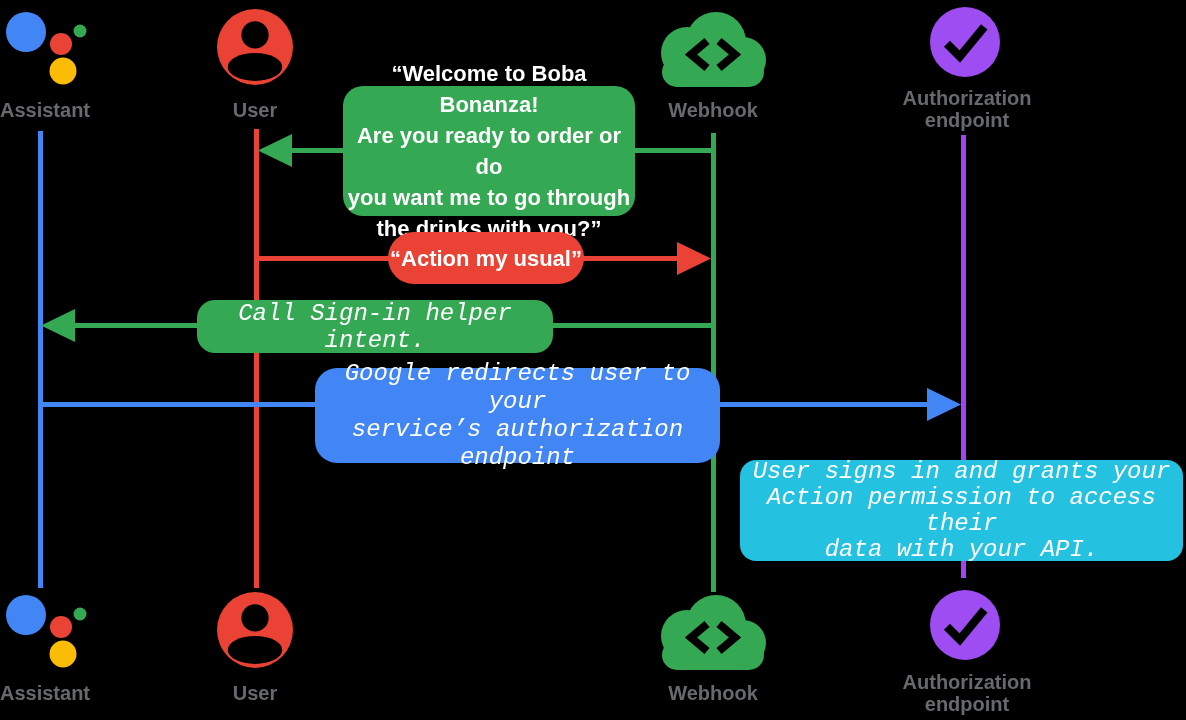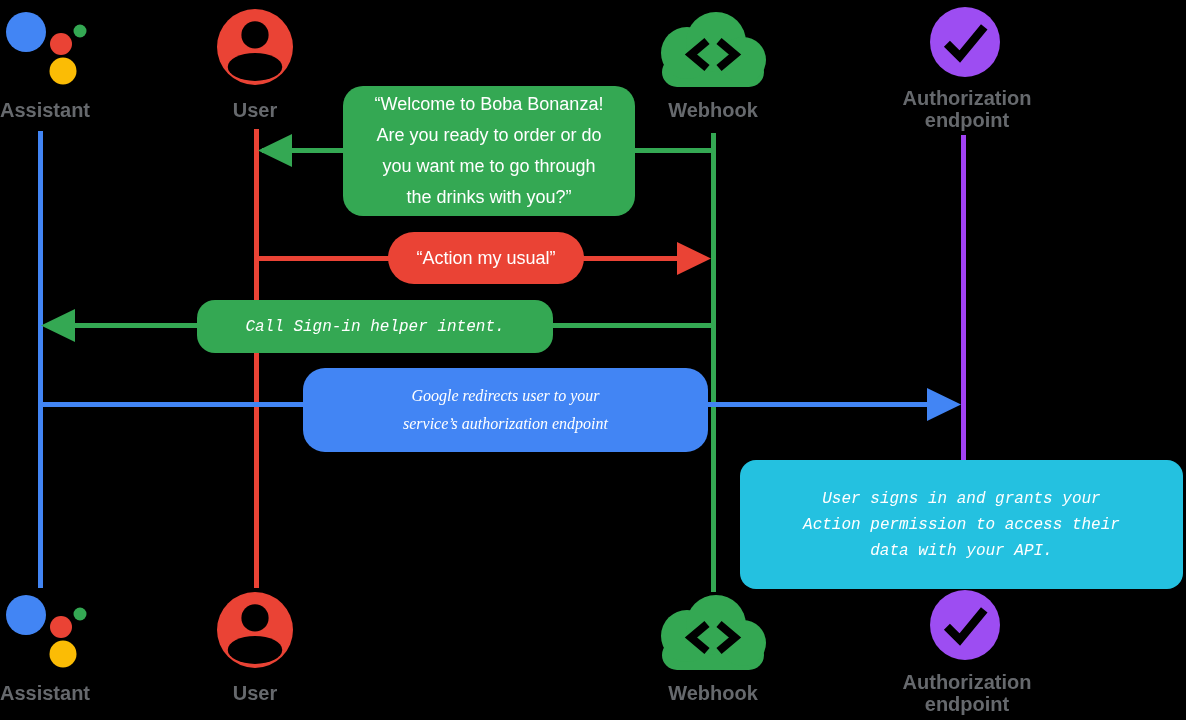--- a/index.html
+++ b/index.html
@@ -5,22 +5,22 @@
   html,body{margin:0;padding:0;background:#000;}
   .canvas{position:relative;width:1186px;height:720px;background:#000;overflow:hidden;
           font-family:"Liberation Sans",sans-serif;}
   .lifeline{position:absolute;width:5px;}
   .hline{position:absolute;height:5px;}
   .arrowhead{position:absolute;width:34px;height:33px;}
   .arrow-left{clip-path:polygon(100% 0,0 50%,100% 100%);}
   .arrow-right{clip-path:polygon(0 0,100% 50%,0 100%);}
   .bubble{position:absolute;display:flex;align-items:center;justify-content:center;
           text-align:center;color:#fff;white-space:pre-line;box-sizing:border-box;}
-  .bubble.sans{font-size:18px;line-height:31px;}
-  .bubble.mono{font-family:"Liberation Mono",monospace;font-style:italic;font-size:16px;}
+  .bubble.sans{font-size:22px;line-height:31px;font-weight:bold;}
+  .bubble.mono{font-family:"Liberation Mono",monospace;font-style:italic;font-size:24px;}
   .actor-label{position:absolute;text-align:center;color:#66696D;font-weight:bold;
                font-size:20px;line-height:22px;white-space:pre-line;}
   svg{position:absolute;display:block;}
 </style>
 </head>
 <body>
 
 <div class="canvas">
 
   <div class="lifeline" style="left: 38px; top: 131px; height: 457px; background: rgb(66, 133, 244);"></div>
@@ -42,24 +42,24 @@
 
   <div class="bubble sans" style="left: 343px; top: 86px; width: 292px; height: 130px; border-radius: 20px; background: rgb(52, 168, 83);">“Welcome to Boba Bonanza!
 Are you ready to order or do
 you want me to go through
 the drinks with you?”</div>
 
   <div class="bubble sans" style="left: 388px; top: 232px; width: 196px; height: 52px; border-radius: 26px; background: rgb(234, 67, 53);">“Action my usual”</div>
 
   <div class="bubble mono" style="left: 197px; top: 300px; width: 356px; height: 53px; border-radius: 18px; background: rgb(52, 168, 83);">Call Sign-in helper intent.</div>
 
-  <div class="bubble mono" style="left: 303px; top: 368px; width: 405px; height: 84px; border-radius: 22px; line-height: 28px; background: rgb(66, 133, 244); font-family: Liberation Serif, serif;">Google redirects user to your
+  <div class="bubble mono" style="left: 315px; top: 368px; width: 405px; height: 95px; border-radius: 22px; line-height: 28px; background: rgb(66, 133, 244);">Google redirects user to your
 service’s authorization endpoint</div>
 
-  <div class="bubble mono" style="left: 740px; top: 460px; width: 443px; height: 129px; border-radius: 16px; line-height: 26px; background: rgb(36, 193, 224);">User signs in and grants your
+  <div class="bubble mono" style="left: 740px; top: 460px; width: 443px; height: 101px; border-radius: 16px; line-height: 26px; background: rgb(36, 193, 224);">User signs in and grants your
 Action permission to access their
 data with your API.</div>
 
   <svg style="left:4px;top:10px;" width="85" height="75" viewBox="0 0 85 75">
     <circle cx="22" cy="22" r="20" fill="#4285F4"></circle>
     <circle cx="57" cy="34" r="11" fill="#EA4335"></circle>
     <circle cx="76" cy="21" r="6.5" fill="#34A853"></circle>
     <circle cx="59" cy="61" r="13.5" fill="#FBBC05"></circle>
   </svg>
   <svg style="left:217px;top:9px;" width="76" height="76" viewBox="0 0 24 24">

